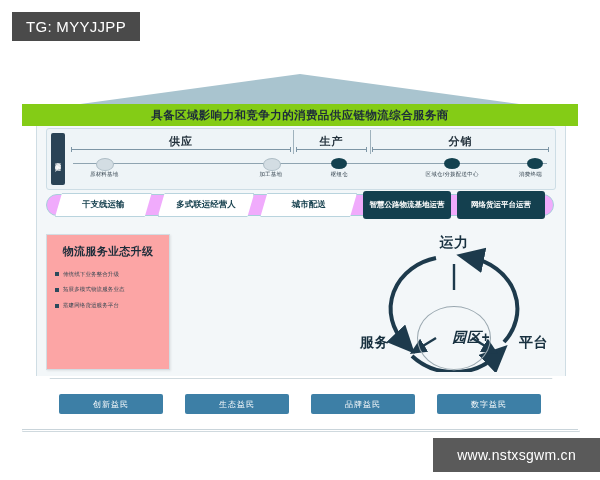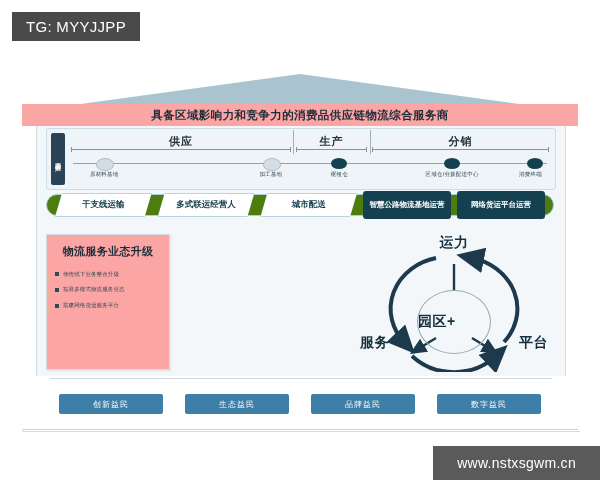--- a/index.html
+++ b/index.html
@@ -10,37 +10,37 @@
   }
 
   
   .wm-top{
     position:absolute;left:12px;top:12px;
     background:#4a4a4a;color:#ffffff;
     font-size:15px;letter-spacing:.3px;
     padding:6px 14px;white-space:nowrap;z-index:40;
   }
   .wm-bottom{
-    position:absolute;right:0px;bottom:0px;
+    position:absolute;right:0px;bottom:8px;
     background:#5a5a5a;color:#ffffff;
     font-size:14px;letter-spacing:.3px;
     padding:9px 24px;white-space:nowrap;z-index:40;
   }
 
   
   .house{position:absolute;left:0;top:62px;width:600px;height:380px;}
 
   .roof{
     position:absolute;left:22px;top:12px;width:556px;height:38px;
     background:#a9c4cf;
     clip-path:polygon(50% 0%, 100% 100%, 0% 100%);
   }
   .title-band{
     position:absolute;left:22px;top:42px;width:556px;height:22px;
-    background:#fca5a5;
+    background:#84cc16;
     display:flex;align-items:center;justify-content:center;
   }
   .title-band .t{
     font-size:11.5px;font-weight:bold;color:#1d2d3a;letter-spacing:.4px;
     white-space:nowrap;
   }
 
   .body-box{
     position:absolute;left:36px;top:64px;width:528px;height:250px;
     background:#f3f7f9;border-left:1px solid #cfdde4;border-right:1px solid #cfdde4;
@@ -88,21 +88,21 @@
   .node.light{background:#d3dde3;border:1px solid #aebdc6;}
   .node.dark{background:#13414f;}
   .node-lbl{
     position:absolute;top:42px;transform:translateX(-50%);
     font-size:5.5px;color:#33424e;white-space:nowrap;letter-spacing:.2px;
   }
 
   
   .pill-panel{
     position:absolute;left:46px;top:132px;width:508px;height:22px;
-    background:#4d7c0f;border:1px solid #a8cfdb;border-radius:14px;
+    background:#f0abfc;border:1px solid #a8cfdb;border-radius:14px;
     display:flex;align-items:center;padding:9px 8px;box-sizing:border-box;
     gap:6px;
   }
   .hexpill{
     flex:1;height:22px;background:#ffffff;border:1px solid #b9d4de;
     display:flex;align-items:center;justify-content:center;
     clip-path:polygon(7px 0,100% 0,calc(100% - 7px) 100%,0 100%);
     font-size:8.5px;color:#17414f;font-weight:bold;white-space:nowrap;
   }
   .darkbox{
@@ -133,23 +133,23 @@
   }
   .side-card li:before{
     content:"";position:absolute;left:1px;top:1.5px;
     width:4px;height:4px;background:#2b4a5c;
   }
 
   
   .circle-wrap{position:relative;width:200px;height:138px;margin-left:20px;}
   .circle-wrap svg{position:absolute;left:0;top:0;}
   .cc{
-    position:absolute;left:50%;top:56px;transform:translateX(-50%);
+    position:absolute;left:50%;top:72px;transform:translateX(-50%);
     width:72px;height:62px;border:1.5px solid #9aa8b0;border-radius:50%;
-    display:flex;align-items:center;justify-content:flex-start;
+    display:flex;align-items:center;justify-content:flex-end;font-style:italic;
   }
   .cc span{font-size:14px;font-weight:bold;color:#17303f;letter-spacing:.5px;}
   .nodelbl{
     position:absolute;font-size:14px;font-weight:bold;color:#17303f;
     letter-spacing:.5px;white-space:nowrap;
   }
   .nl-top{left:50%;top:0px;transform:translateX(-50%);}
   .nl-left{left:6px;top:100px;}
   .nl-right{right:6px;top:100px;}
 

